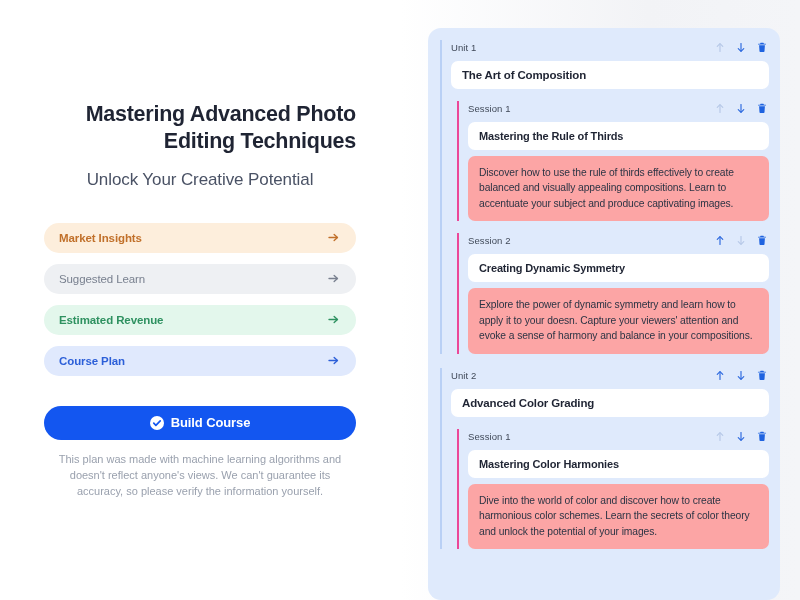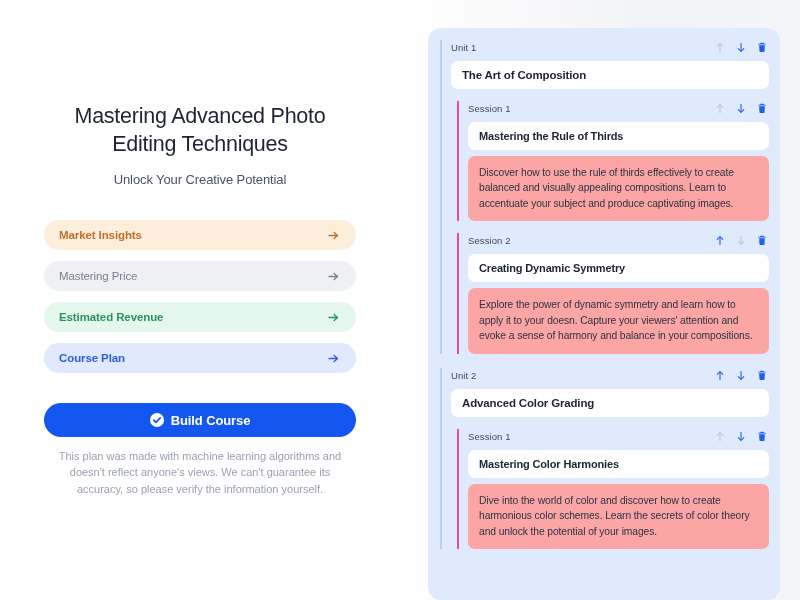--- a/index.html
+++ b/index.html
@@ -14,26 +14,26 @@
   
   .left-panel {
     width: 400px; height: 600px;
     background: #ffffff;
     display: flex; flex-direction: column;
     align-items: center; justify-content: center;
     padding: 0 44px;
     position: relative;
   }
   .course-title {
-    font-size: 21.5px; font-weight: normal; line-height: 1.28;
-    color: #1f2433; text-align: center; letter-spacing: -0.25px;
+    font-size: 21.5px; font-weight: bold; line-height: 1.28;
+    color: #1f2433; text-align: right; letter-spacing: -0.25px;
     margin-bottom: 14px;
   }
   .course-subtitle {
-    font-size: 13px; color: #4a5265; text-align: center;
+    font-size: 17px; color: #4a5265; text-align: center;
     letter-spacing: -0.1px; margin-bottom: 33px;
   }
   .pill-list { width: 100%; display: flex; flex-direction: column; gap: 11px; }
   .pill {
     height: 30px; border-radius: 16px;
     display: flex; align-items: center; justify-content: space-between;
     padding: 0 16px 0 15px; cursor: pointer;
   }
   .pill-label { font-size: 11.5px; font-weight: bold; letter-spacing: -0.1px; }
   .pill-arrow { width: 13px; height: 13px; flex: 0 0 auto; }
@@ -117,21 +117,21 @@
         <div class="pill market">
           <span class="pill-label">Market Insights</span>
           <span class="pill-arrow">
             <svg viewBox="0 0 16 16" fill="none" stroke="currentColor" stroke-width="1.7" stroke-linecap="round" stroke-linejoin="round">
               <path d="M2.5 8h10"></path>
               <path d="M8.8 4.2L12.9 8l-4.1 3.8"></path>
             </svg>
           </span>
         </div>
         <div class="pill price">
-          <span class="pill-label">Mastering Price</span>
+          <span class="pill-label">Suggested Learn</span>
           <span class="pill-arrow">
             <svg viewBox="0 0 16 16" fill="none" stroke="currentColor" stroke-width="1.7" stroke-linecap="round" stroke-linejoin="round">
               <path d="M2.5 8h10"></path>
               <path d="M8.8 4.2L12.9 8l-4.1 3.8"></path>
             </svg>
           </span>
         </div>
         <div class="pill revenue">
           <span class="pill-label">Estimated Revenue</span>
           <span class="pill-arrow">

